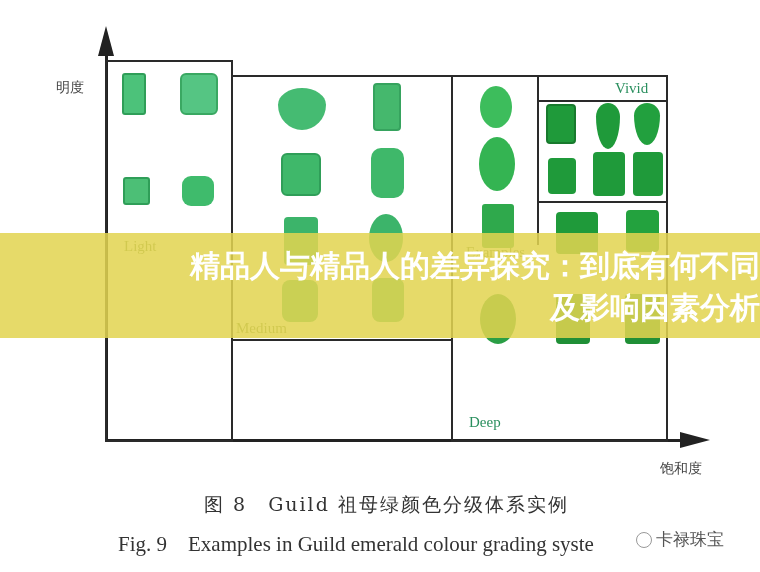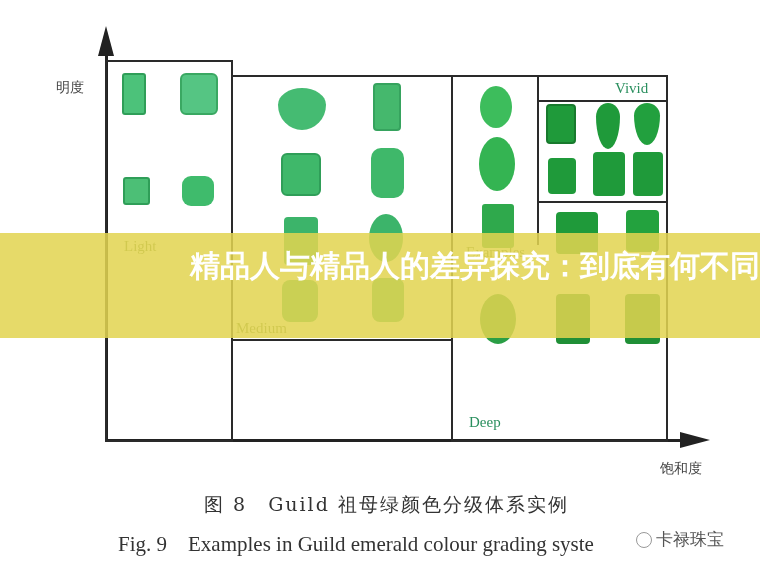--- a/index.html
+++ b/index.html
@@ -66,20 +66,21 @@
 <div class="gem" style="left:546px; top:104px; width:30px; height:40px; background:#1f9a3a; border:2px solid #187a2d; border-radius:4px;"></div>
 <div class="gem" style="left:596px; top:103px; width:24px; height:46px; background:#1f9a3a; border-radius:50% 50% 50% 50% / 30% 30% 70% 70%;"></div>
 <div class="gem" style="left:634px; top:103px; width:26px; height:42px; background:#22a03e; border-radius:50% 50% 50% 50% / 30% 30% 70% 70%;"></div>
 <div class="gem" style="left:548px; top:158px; width:28px; height:36px; background:#1f9a3a; border-radius:4px;"></div>
 <div class="gem" style="left:593px; top:152px; width:32px; height:44px; background:#1f9a3a; border-radius:4px;"></div>
 <div class="gem" style="left:633px; top:152px; width:30px; height:44px; background:#1f9a3a; border-radius:4px;"></div>
 
 <div class="banner"></div>
 <div class="banner-title">
   <div>精品人与精品人的差异探究：到底有何不同</div>
+  <div>及影响因素分析</div>
 </div>
 
 <div class="caption-cn">图 8　Guild 祖母绿颜色分级体系实例</div>
 <div class="caption-en">Fig. 9　Examples in Guild emerald colour grading syste</div>
 
 <div class="watermark">
   <span class="wm-icon"></span>
   <span>卡禄珠宝</span>
 </div>
 

